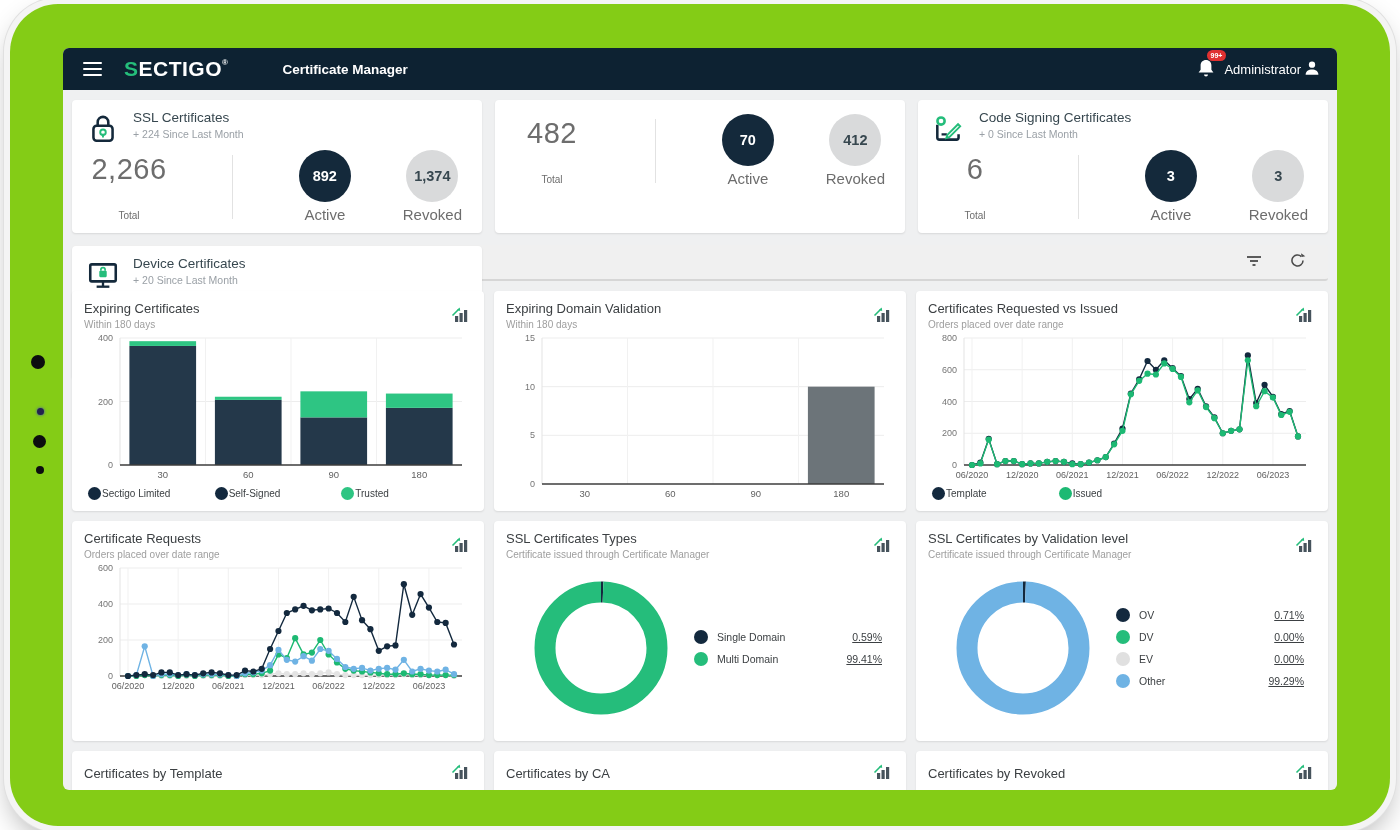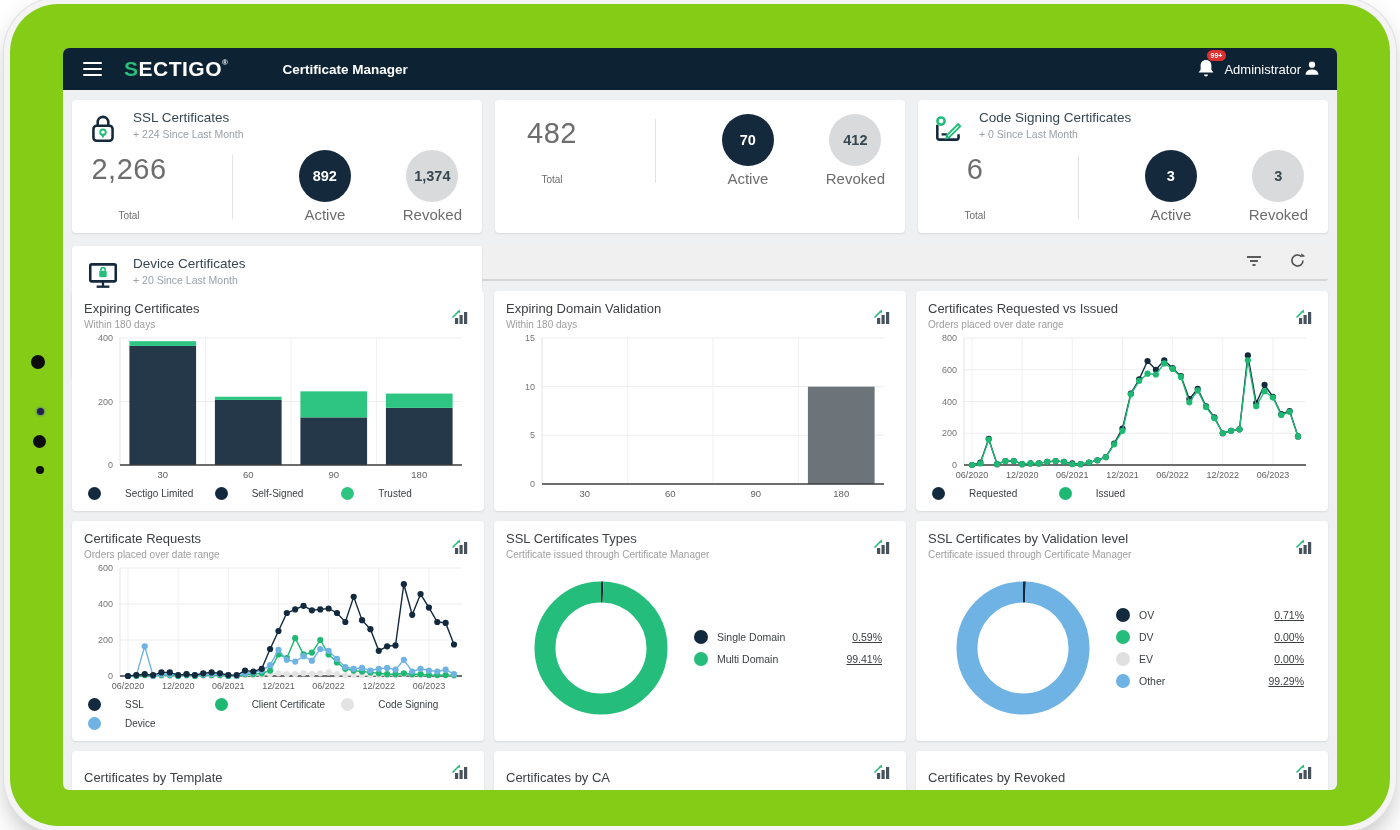--- a/index.html
+++ b/index.html
@@ -39,28 +39,28 @@
   .pill-circle{width:52px;height:52px;border-radius:50%;display:flex;align-items:center;justify-content:center;font-weight:700;font-size:14.5px;margin:0 auto;}
   .pill-circle.active{background:#14293b;color:#fff;}
   .pill-circle.revoked{background:#d9dadb;color:#37474f;}
   .pill-label{font-size:15px;color:#6d6d6d;margin-top:4px;}
   
   .filterbar{margin-top:9px;height:36px;background:#f0f0f0;border-radius:3px;border-bottom:2px solid #d6d6d6;display:flex;align-items:center;justify-content:flex-end;gap:10px;padding-right:14px;box-sizing:border-box;}
   .icon-btn{background:none;border:none;cursor:pointer;padding:4px 8px;}
   
   .charts-grid{margin-top:10px;display:grid;grid-template-columns:repeat(3,1fr);gap:10px;grid-auto-rows:220px;}
   .chart-card{background:#fff;border-radius:4px;box-shadow:0 1px 2px rgba(0,0,0,.10);padding:10px 12px 5px;box-sizing:border-box;display:flex;flex-direction:column;overflow:hidden;}
-  .chart-head{display:flex;align-items:flex-end;}
+  .chart-head{display:flex;align-items:center;}
   .chart-title{font-size:13px;color:#3c4043;font-weight:500;}
   .chart-subtitle{font-size:10px;color:#9e9e9e;margin-top:3px;}
   .chart-type-btn{margin-left:auto;background:none;border:none;cursor:pointer;padding:2px;}
   .chart-body{flex:1 1 auto;position:relative;min-height:0;}
   .chart-body svg{position:absolute;left:0;top:0;}
   .chart-legend{display:flex;flex-wrap:wrap;padding:1px 4px 3px;flex:0 0 auto;}
-  .legend-item{width:33.33%;display:flex;align-items:center;gap:24px;font-size:10px;color:#3c4043;padding:3px 0;box-sizing:border-box;}
+  .legend-item{width:33.33%;display:flex;align-items:center;gap:1px;font-size:10px;color:#3c4043;padding:3px 0;box-sizing:border-box;}
   .legend-dot{width:13px;height:13px;border-radius:50%;flex:0 0 auto;}
   
   .donut-wrap{display:flex;align-items:center;height:100%;padding:0 8px 0 16px;box-sizing:border-box;}
   .donut-legend{margin-left:auto;width:188px;padding-right:4px;}
   .dlegend-row{display:flex;align-items:center;gap:9px;font-size:10.5px;color:#3c4043;padding:4px 0;}
   .dlegend-dot{width:14px;height:14px;border-radius:50%;flex:0 0 auto;}
   .dlegend-val{margin-left:auto;text-decoration:underline;}
 </style>
 </head>
 <body>
@@ -456,21 +456,21 @@
                   <circle cx="336.56410256410254" cy="61.18124999999999" r="3.1" fill="#1db973"></circle>
                   <circle cx="344.9230769230769" cy="67.53125" r="3.1" fill="#1db973"></circle>
                   <circle cx="353.28205128205127" cy="84.99375" r="3.1" fill="#1db973"></circle>
                   <circle cx="361.64102564102564" cy="81.81875" r="3.1" fill="#1db973"></circle>
                   <circle cx="370" cy="106.425" r="3.1" fill="#1db973"></circle>
                 </svg>
               </div>
             <div class="chart-legend">
                 <div class="legend-item">
                   <span class="legend-dot" style="background: rgb(19, 41, 62);"></span>
-                  <span>Requested</span>
+                  <span>Template</span>
                 </div>
                 <div class="legend-item">
                   <span class="legend-dot" style="background: rgb(29, 185, 115);"></span>
                   <span>Issued</span>
                 </div>
               </div>
           </div>
 
           <div class="chart-card">
             <div class="chart-head">
@@ -672,38 +672,20 @@
                   <circle cx="311.4871794871795" cy="85.4" r="3.1" fill="#13293e"></circle>
                   <circle cx="319.84615384615387" cy="24.200000000000003" r="3.1" fill="#13293e"></circle>
                   <circle cx="328.20512820512823" cy="54.800000000000004" r="3.1" fill="#13293e"></circle>
                   <circle cx="336.56410256410254" cy="34.10000000000001" r="3.1" fill="#13293e"></circle>
                   <circle cx="344.9230769230769" cy="47.60000000000001" r="3.1" fill="#13293e"></circle>
                   <circle cx="353.28205128205127" cy="62" r="3.1" fill="#13293e"></circle>
                   <circle cx="361.64102564102564" cy="62.900000000000006" r="3.1" fill="#13293e"></circle>
                   <circle cx="370" cy="84.5" r="3.1" fill="#13293e"></circle>
                 </svg>
               </div>
-            <div class="chart-legend">
-                <div class="legend-item">
-                  <span class="legend-dot" style="background: rgb(19, 41, 62);"></span>
-                  <span>SSL</span>
-                </div>
-                <div class="legend-item">
-                  <span class="legend-dot" style="background: rgb(29, 185, 115);"></span>
-                  <span>Client Certificate</span>
-                </div>
-                <div class="legend-item">
-                  <span class="legend-dot" style="background: rgb(227, 227, 227);"></span>
-                  <span>Code Signing</span>
-                </div>
-                <div class="legend-item">
-                  <span class="legend-dot" style="background: rgb(111, 179, 228);"></span>
-                  <span>Device</span>
-                </div>
-              </div>
           </div>
 
           <div class="chart-card">
             <div class="chart-head">
               <div>
                 <div class="chart-title">SSL Certificates Types</div>
                 <div class="chart-subtitle">Certificate issued through Certificate Manager</div>
               </div>
               <button class="chart-type-btn">
                 <svg width="20" height="17" viewBox="0 0 20 17">

